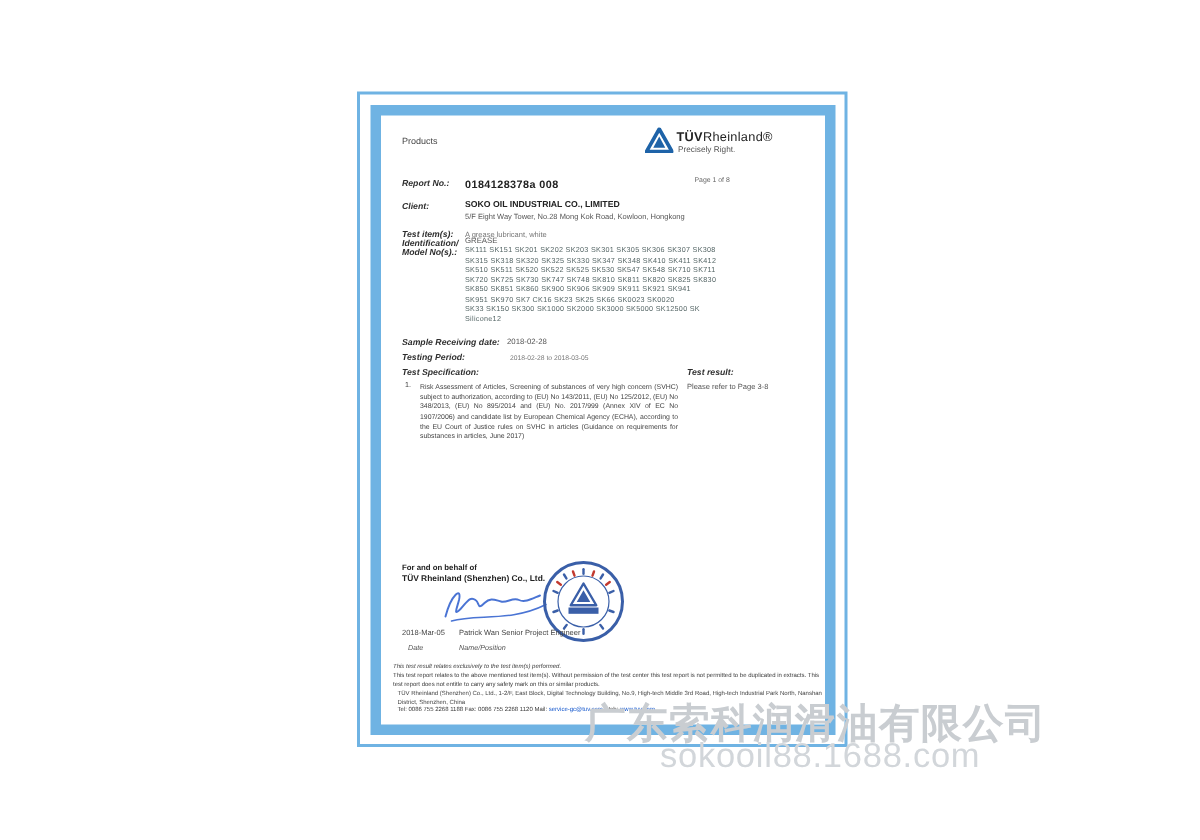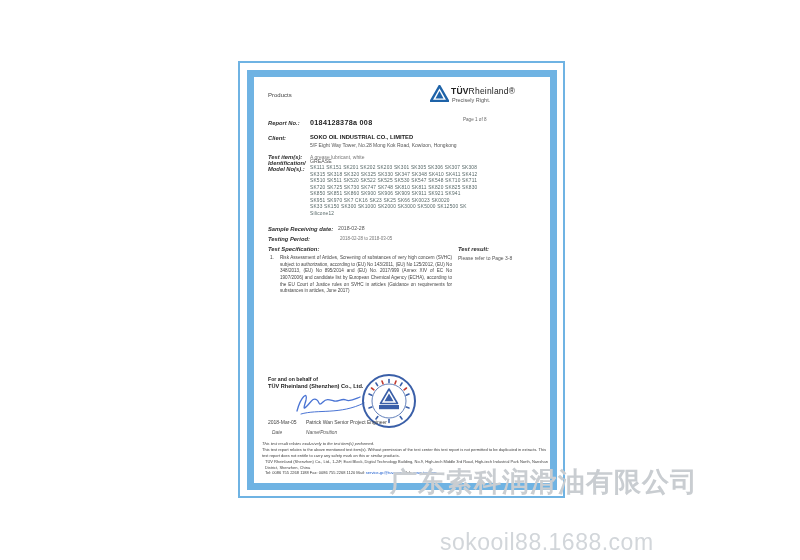--- a/index.html
+++ b/index.html
@@ -50,21 +50,21 @@
   .name-lbl{left:306px;top:430px;font-size:4.8px;font-style:italic;color:#555;}
   
   .footer{left:262px;top:441px;width:286px;font-size:4px;line-height:1.35;color:#3a3a3a;}
   .footer .f1{font-style:italic;margin-bottom:1px;}
   .footer .f2{margin-bottom:1px;}
   .footer .f3{padding-left:3px;color:#444;}
   .footer .f4{padding-left:3px;white-space:nowrap;}
   .link{color:#1155cc;}
   
   .wm-cn{left:390px;top:464px;font-size:27px;font-weight:700;letter-spacing:1px;color:#c9cdd1;z-index:30;white-space:nowrap;}
-  .wm-url{left:440px;top:490px;font-size:23px;color:#d2d6da;letter-spacing:.5px;z-index:30;white-space:nowrap;margin-top:39px;}
+  .wm-url{left:440px;top:490px;font-size:23px;color:#d2d6da;letter-spacing:.5px;z-index:30;white-space:nowrap;}
 </style>
 </head>
 <body>
 
 <div class="canvas">
 
   <div class="abs frame-outer"></div>
   <div class="abs frame-inner"></div>
 
   <div class="abs products">Products</div>

